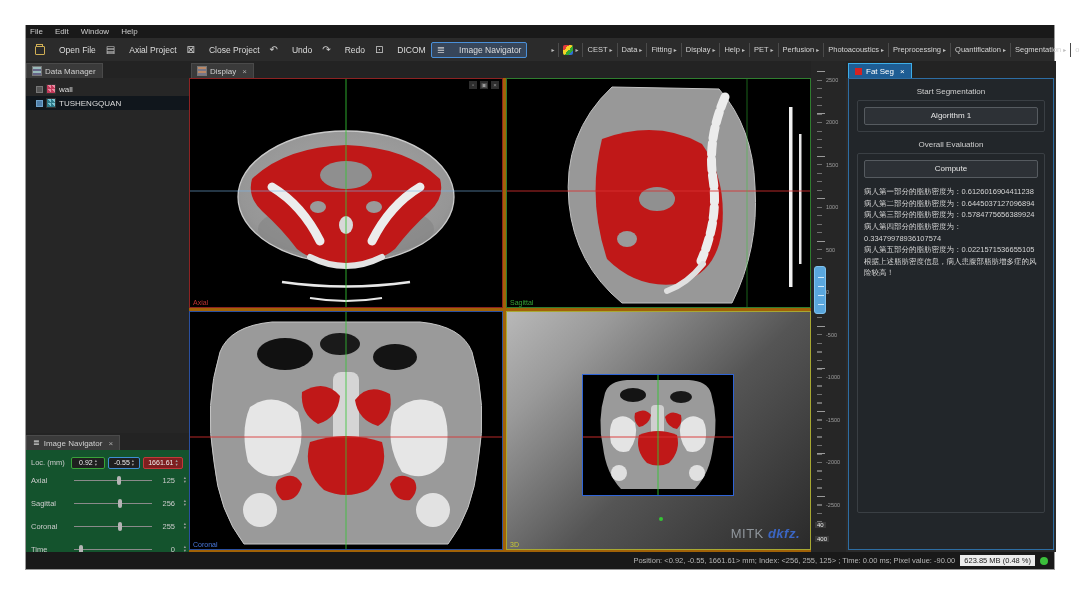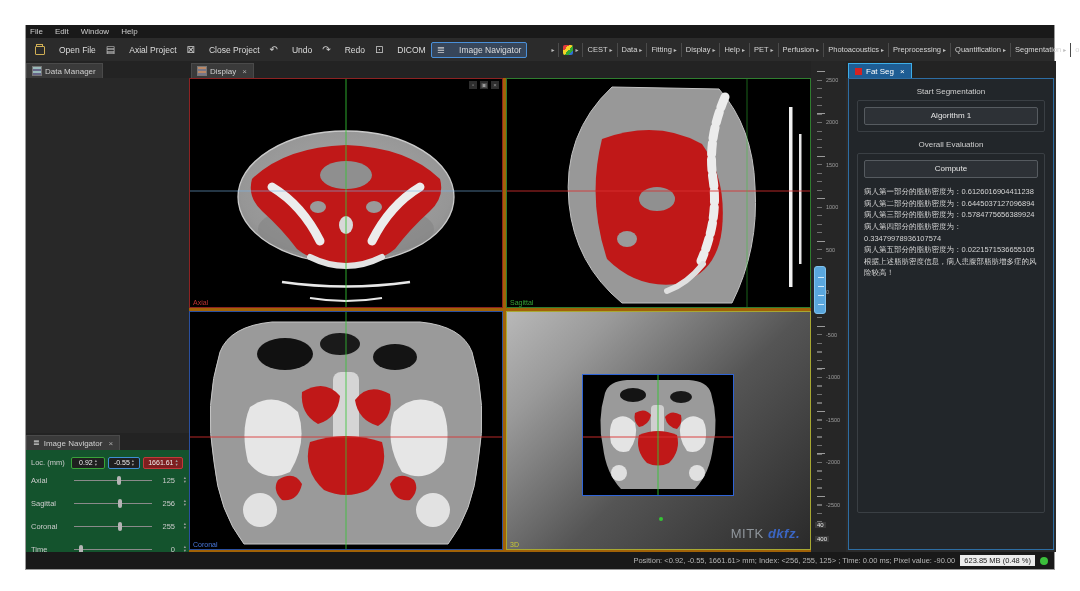--- a/index.html
+++ b/index.html
@@ -199,20 +199,32 @@
           <span class="arr">▸</span>
         </div>
     </div>
   </div>
 
   <div class="left-panel">
     <div class="tabbar">
       <div class="tab">
         <span class="tinyicon grid-icon"></span>
         <span>Data Manager</span>
+      </div>
+    </div>
+    <div class="dm-tree">
+      <div class="dm-row">
+        <span class="cb"></span>
+        <span class="node-icon red"></span>
+        <span>wall</span>
+      </div>
+      <div class="dm-row selected">
+        <span class="cb checked"></span>
+        <span class="node-icon teal"></span>
+        <span>TUSHENGQUAN</span>
       </div>
     </div>
 
     <div class="imgnav">
       <div class="tabbar">
         <div class="tab">
           <span class="glyph" style="font-size:8px">≣</span>
           <span>Image Navigator</span>
           <span class="closex">×</span>
         </div>

